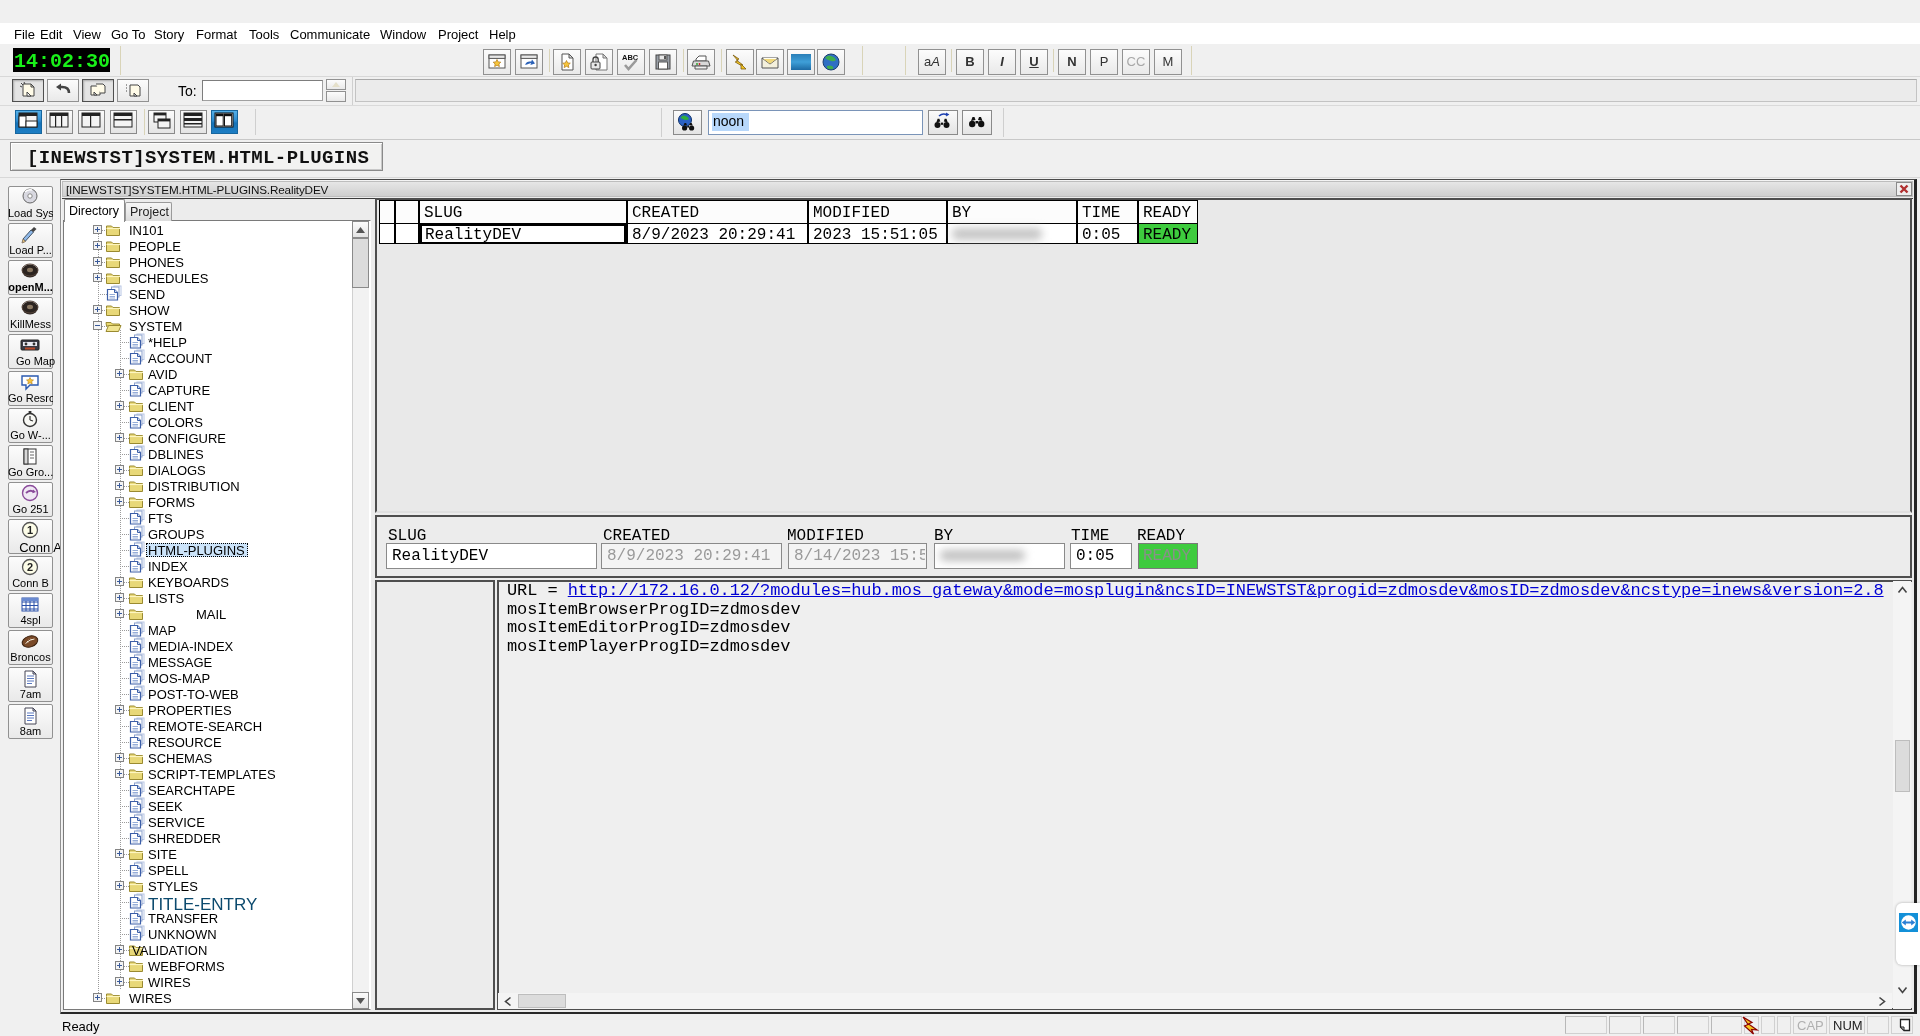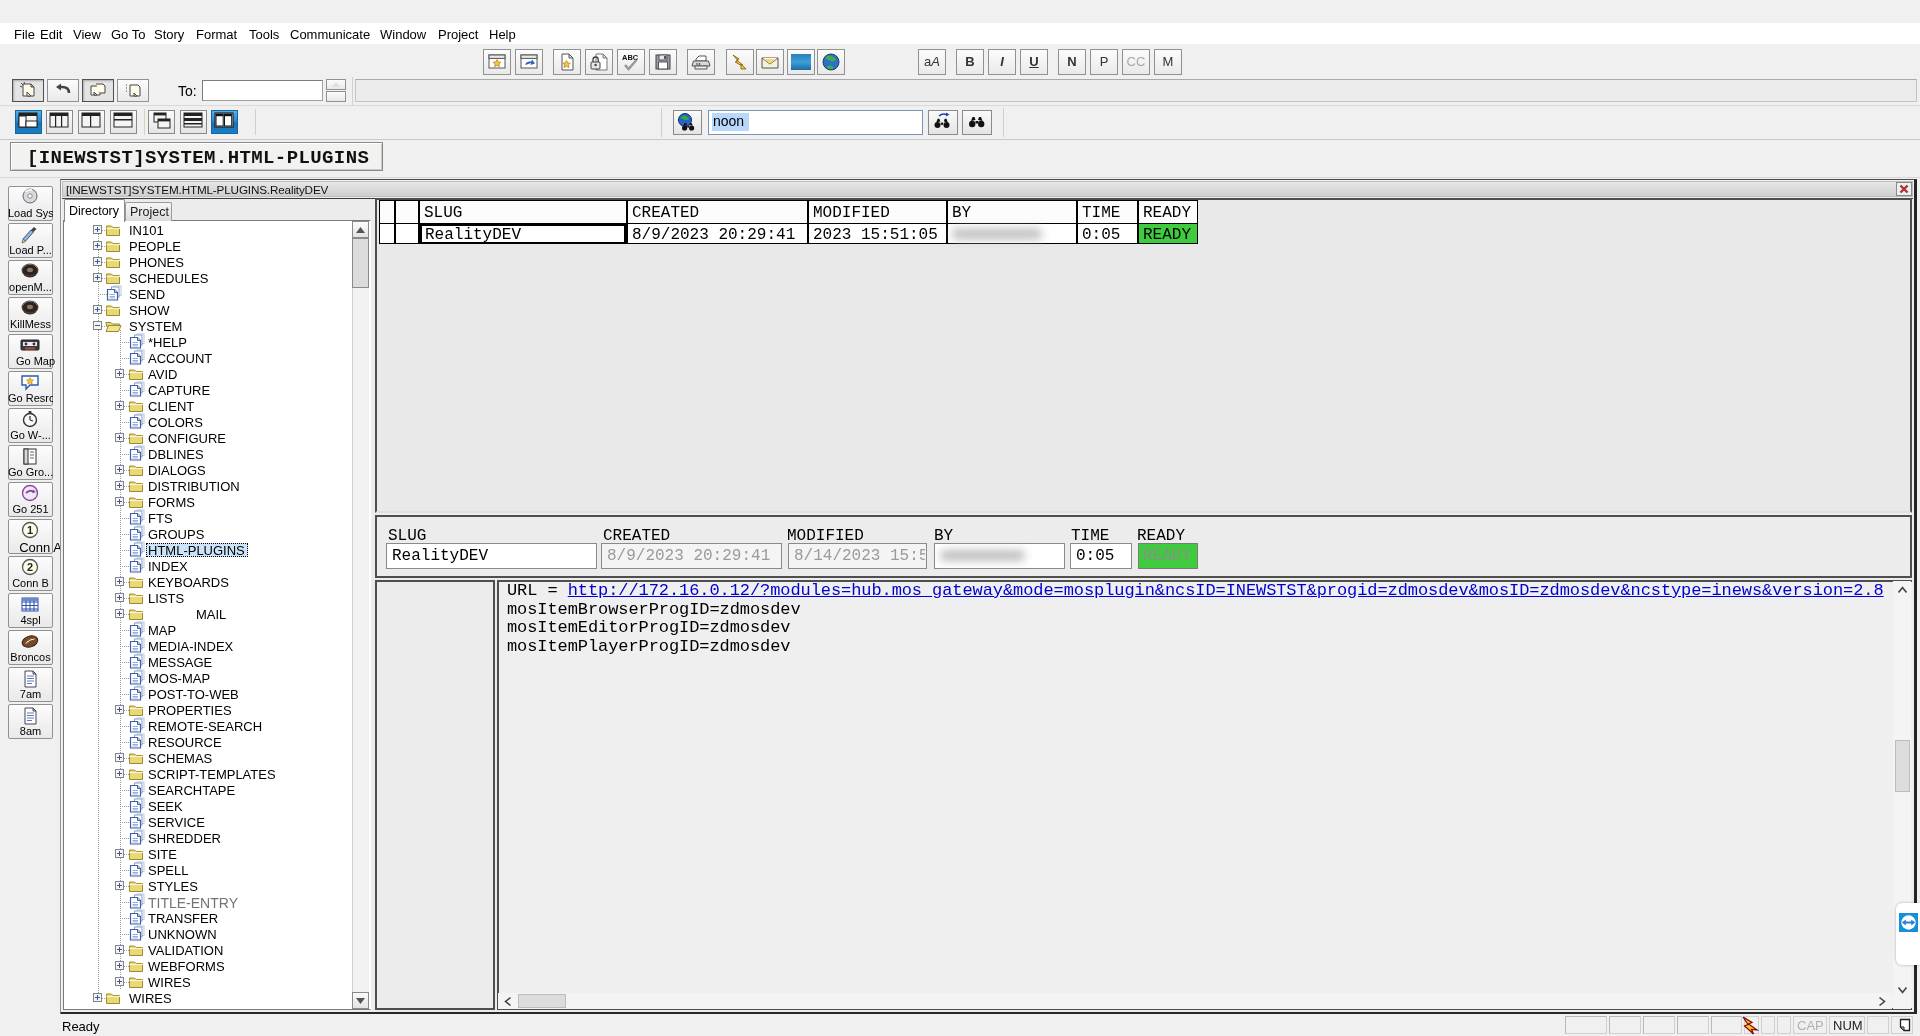--- a/index.html
+++ b/index.html
@@ -23,20 +23,33 @@
       <div class="abs" style="left:73px;top:4px;font-size:13px;color:#000;">View</div>
       <div class="abs" style="left:111px;top:4px;font-size:13px;color:#000;">Go To</div>
       <div class="abs" style="left:154px;top:4px;font-size:13px;color:#000;">Story</div>
       <div class="abs" style="left:196px;top:4px;font-size:13px;color:#000;">Format</div>
       <div class="abs" style="left:249px;top:4px;font-size:13px;color:#000;">Tools</div>
       <div class="abs" style="left:290px;top:4px;font-size:13px;color:#000;">Communicate</div>
       <div class="abs" style="left:380px;top:4px;font-size:13px;color:#000;">Window</div>
       <div class="abs" style="left:438px;top:4px;font-size:13px;color:#000;">Project</div>
       <div class="abs" style="left:489px;top:4px;font-size:13px;color:#000;">Help</div>
     </div>
+<div class="abs" style="left:0;top:44px;width:1920px;height:33px;background:#f0f0f0;border-bottom:1px solid #d8d8d8;">
+ <div class="abs" style="left:13px;top:4px;width:97px;height:24px;background:#000;"></div>
+ <div class="abs mono" style="left:14px;top:6px;width:95px;font-size:20px;font-weight:bold;color:#19f119;letter-spacing:0px;">14:02:30</div>
+ <div class="sep abs" style="left:120px;top:2px;height:29px;"></div>
+ <div class="sep abs" style="left:549px;top:5px;height:23px;"></div>
+ <div class="sep abs" style="left:683px;top:5px;height:23px;"></div>
+ <div class="sep abs" style="left:721px;top:5px;height:23px;"></div>
+ <div class="sep abs" style="left:862px;top:2px;height:29px;"></div>
+ <div class="sep abs" style="left:905px;top:2px;height:29px;"></div>
+ <div class="sep abs" style="left:951px;top:5px;height:23px;"></div>
+ <div class="sep abs" style="left:1053px;top:5px;height:23px;"></div>
+ <div class="sep abs" style="left:1191px;top:2px;height:29px;"></div>
+</div>
 <div class="abs btn" style="left:483px;top:49px;width:28px;height:26px;"></div>
     <svg class="abs" style="left:487px;top:52px" width="20" height="20" viewBox="0 0 20 20">
       <rect x="2" y="3" width="16" height="13" fill="#fff" stroke="#555"></rect>
       <rect x="2" y="3" width="16" height="3.4" fill="#e8e8e8" stroke="#555" stroke-width="1"></rect>
       <path d="M10 7.5 l1.2 2.4 2.6.3-1.9 1.8.5 2.6-2.4-1.3-2.4 1.3.5-2.6-1.9-1.8 2.6-.3z" fill="#f7c53a" stroke="#b07818" stroke-width=".7"></path>
     </svg>
     <div class="abs btn" style="left:515px;top:49px;width:28px;height:26px;"></div>
     <svg class="abs" style="left:519px;top:52px" width="20" height="20" viewBox="0 0 20 20">
       <rect x="2" y="3" width="16" height="13" fill="#fff" stroke="#555"></rect>
       <rect x="2" y="3" width="16" height="3.4" fill="#e8e8e8" stroke="#555"></rect>
@@ -248,21 +261,21 @@
       <path d="M11 5 l3-3 2.5 2 -3 3z" fill="#444"></path>
       <path d="M3 14 l-1 4 3.5-1.5z" fill="#e8c87a" stroke="#876"></path>
     </svg>
     <div class="abs" style="left:8px;top:244px;width:45px;text-align:center;font-size:11px;color:#000;white-space:nowrap;overflow:hidden;">Load P...</div>
     <div class="abs btn" style="left:8px;top:260px;width:45px;height:35px;border-radius:2px;"></div>
     <svg class="abs" style="left:20px;top:262px" width="20" height="19" viewBox="0 0 20 19">
       <ellipse cx="10" cy="9" rx="8" ry="6.5" fill="#2c2420"></ellipse>
       <ellipse cx="10" cy="8" rx="3" ry="2.2" fill="#8a7862"></ellipse>
       <ellipse cx="10" cy="8" rx="8" ry="6" fill="none" stroke="#55443a"></ellipse>
     </svg>
-    <div class="abs" style="left:8px;top:281px;width:45px;text-align:center;font-size:11px;color:#000;white-space:nowrap;overflow:hidden;">openM...</div>
+    <div class="abs" style="left:8px;top:281px;width:45px;text-align:center;font-size:11px;color:#000;white-space:nowrap;overflow:hidden;font-weight:bold;">openM...</div>
     <div class="abs btn" style="left:8px;top:297px;width:45px;height:35px;border-radius:2px;"></div>
     <svg class="abs" style="left:20px;top:299px" width="20" height="19" viewBox="0 0 20 19">
       <ellipse cx="10" cy="9" rx="8" ry="6.5" fill="#2c2420"></ellipse>
       <ellipse cx="10" cy="8" rx="3" ry="2.2" fill="#8a7862"></ellipse>
       <ellipse cx="10" cy="8" rx="8" ry="6" fill="none" stroke="#55443a"></ellipse>
     </svg>
     <div class="abs" style="left:8px;top:318px;width:45px;text-align:center;font-size:11px;color:#000;white-space:nowrap;overflow:hidden;">KillMess</div>
     <div class="abs btn" style="left:8px;top:334px;width:45px;height:35px;border-radius:2px;"></div>
     <svg class="abs" style="left:20px;top:336px" width="20" height="19" viewBox="0 0 20 19">
       <rect x="1" y="4" width="18" height="10" rx="1" fill="#3a3a44" stroke="#222"></rect>
@@ -738,21 +751,21 @@
     </svg>
     <div class="abs" style="left:148px;top:879px;font-size:13px;color:#000;z-index:5;white-space:nowrap;">STYLES</div>
     <div class="abs" style="left:120px;top:902px;width:10px;height:1px;background-image:repeating-linear-gradient(90deg,#9a9a9a 0 1px,transparent 1px 2px);z-index:2;"></div>
     <svg class="abs" style="left:128px;top:893px;z-index:4;" width="17" height="17" viewBox="0 0 17 17">
       <rect x="9" y="1" width="7" height="9.5" fill="#fff" stroke="#b8c6e4" stroke-width="1"></rect>
       <rect x="6.5" y="2" width="7.5" height="10" fill="#fff" stroke="#8aa0cc" stroke-width="1"></rect>
       <path d="M2.5 4.5 h7 l3 3 v7.5 h-10z" fill="#fff" stroke="#3c5fa8" stroke-width="1.2"></path>
       <path d="M9.5 4.5 v3 h3" fill="#d4e0f4" stroke="#3c5fa8" stroke-width="1"></path>
       <path d="M4.5 9.5 h5.5 M4.5 11.5 h5.5 M4.5 13 h5.5" stroke="#8aa4d4" stroke-width="0.9"></path>
     </svg>
-    <div class="abs" style="left:148px;top:895px;font-size:14px;color:#737373;z-index:5;white-space:nowrap;">TITLE-ENTRY</div>
+    <div class="abs" style="left:148px;top:895px;font-size:17px;color:#0c4a6e;z-index:5;white-space:nowrap;">TITLE-ENTRY</div>
     <div class="abs" style="left:120px;top:918px;width:10px;height:1px;background-image:repeating-linear-gradient(90deg,#9a9a9a 0 1px,transparent 1px 2px);z-index:2;"></div>
     <svg class="abs" style="left:128px;top:909px;z-index:4;" width="17" height="17" viewBox="0 0 17 17">
       <rect x="9" y="1" width="7" height="9.5" fill="#fff" stroke="#b8c6e4" stroke-width="1"></rect>
       <rect x="6.5" y="2" width="7.5" height="10" fill="#fff" stroke="#8aa0cc" stroke-width="1"></rect>
       <path d="M2.5 4.5 h7 l3 3 v7.5 h-10z" fill="#fff" stroke="#3c5fa8" stroke-width="1.2"></path>
       <path d="M9.5 4.5 v3 h3" fill="#d4e0f4" stroke="#3c5fa8" stroke-width="1"></path>
       <path d="M4.5 9.5 h5.5 M4.5 11.5 h5.5 M4.5 13 h5.5" stroke="#8aa4d4" stroke-width="0.9"></path>
     </svg>
     <div class="abs" style="left:148px;top:911px;font-size:13px;color:#000;z-index:5;white-space:nowrap;">TRANSFER</div>
     <div class="abs" style="left:120px;top:934px;width:10px;height:1px;background-image:repeating-linear-gradient(90deg,#9a9a9a 0 1px,transparent 1px 2px);z-index:2;"></div>
@@ -765,21 +778,21 @@
     </svg>
     <div class="abs" style="left:148px;top:927px;font-size:13px;color:#000;z-index:5;white-space:nowrap;">UNKNOWN</div>
     <div class="abs" style="left:120px;top:950px;width:10px;height:1px;background-image:repeating-linear-gradient(90deg,#9a9a9a 0 1px,transparent 1px 2px);z-index:2;"></div>
     <div class="abs" style="left:115px;top:945px;width:9px;height:9px;background:#f4f4f4;border:1px solid #848484;z-index:5;"></div>
     <div class="abs" style="left:117px;top:949px;width:5px;height:1px;background:#3a5a9a;z-index:6;"></div>
     <div class="abs" style="left:119px;top:947px;width:1px;height:5px;background:#3a5a9a;z-index:6;"></div>
     <svg class="abs" style="left:128px;top:942px;z-index:4;" width="17" height="16" viewBox="0 0 17 16">
       <path d="M1.5 4 h5 l1.5 1.5 h6.5 v8 h-13z" fill="#e8d878" stroke="#9a8a30"></path>
       <path d="M1.5 6.5 h13.5" stroke="#fdf6c0" stroke-width="1.2"></path>
     </svg>
-    <div class="abs" style="left:148px;top:943px;font-size:13px;color:#000;z-index:5;white-space:nowrap;">VALIDATION</div>
+    <div class="abs" style="left:132px;top:943px;font-size:13px;color:#000;z-index:5;white-space:nowrap;">VALIDATION</div>
     <div class="abs" style="left:120px;top:966px;width:10px;height:1px;background-image:repeating-linear-gradient(90deg,#9a9a9a 0 1px,transparent 1px 2px);z-index:2;"></div>
     <div class="abs" style="left:115px;top:961px;width:9px;height:9px;background:#f4f4f4;border:1px solid #848484;z-index:5;"></div>
     <div class="abs" style="left:117px;top:965px;width:5px;height:1px;background:#3a5a9a;z-index:6;"></div>
     <div class="abs" style="left:119px;top:963px;width:1px;height:5px;background:#3a5a9a;z-index:6;"></div>
     <svg class="abs" style="left:128px;top:958px;z-index:4;" width="17" height="16" viewBox="0 0 17 16">
       <path d="M1.5 4 h5 l1.5 1.5 h6.5 v8 h-13z" fill="#e8d878" stroke="#9a8a30"></path>
       <path d="M1.5 6.5 h13.5" stroke="#fdf6c0" stroke-width="1.2"></path>
     </svg>
     <div class="abs" style="left:148px;top:959px;font-size:13px;color:#000;z-index:5;white-space:nowrap;">WEBFORMS</div>
     <div class="abs" style="left:120px;top:982px;width:10px;height:1px;background-image:repeating-linear-gradient(90deg,#9a9a9a 0 1px,transparent 1px 2px);z-index:2;"></div>

